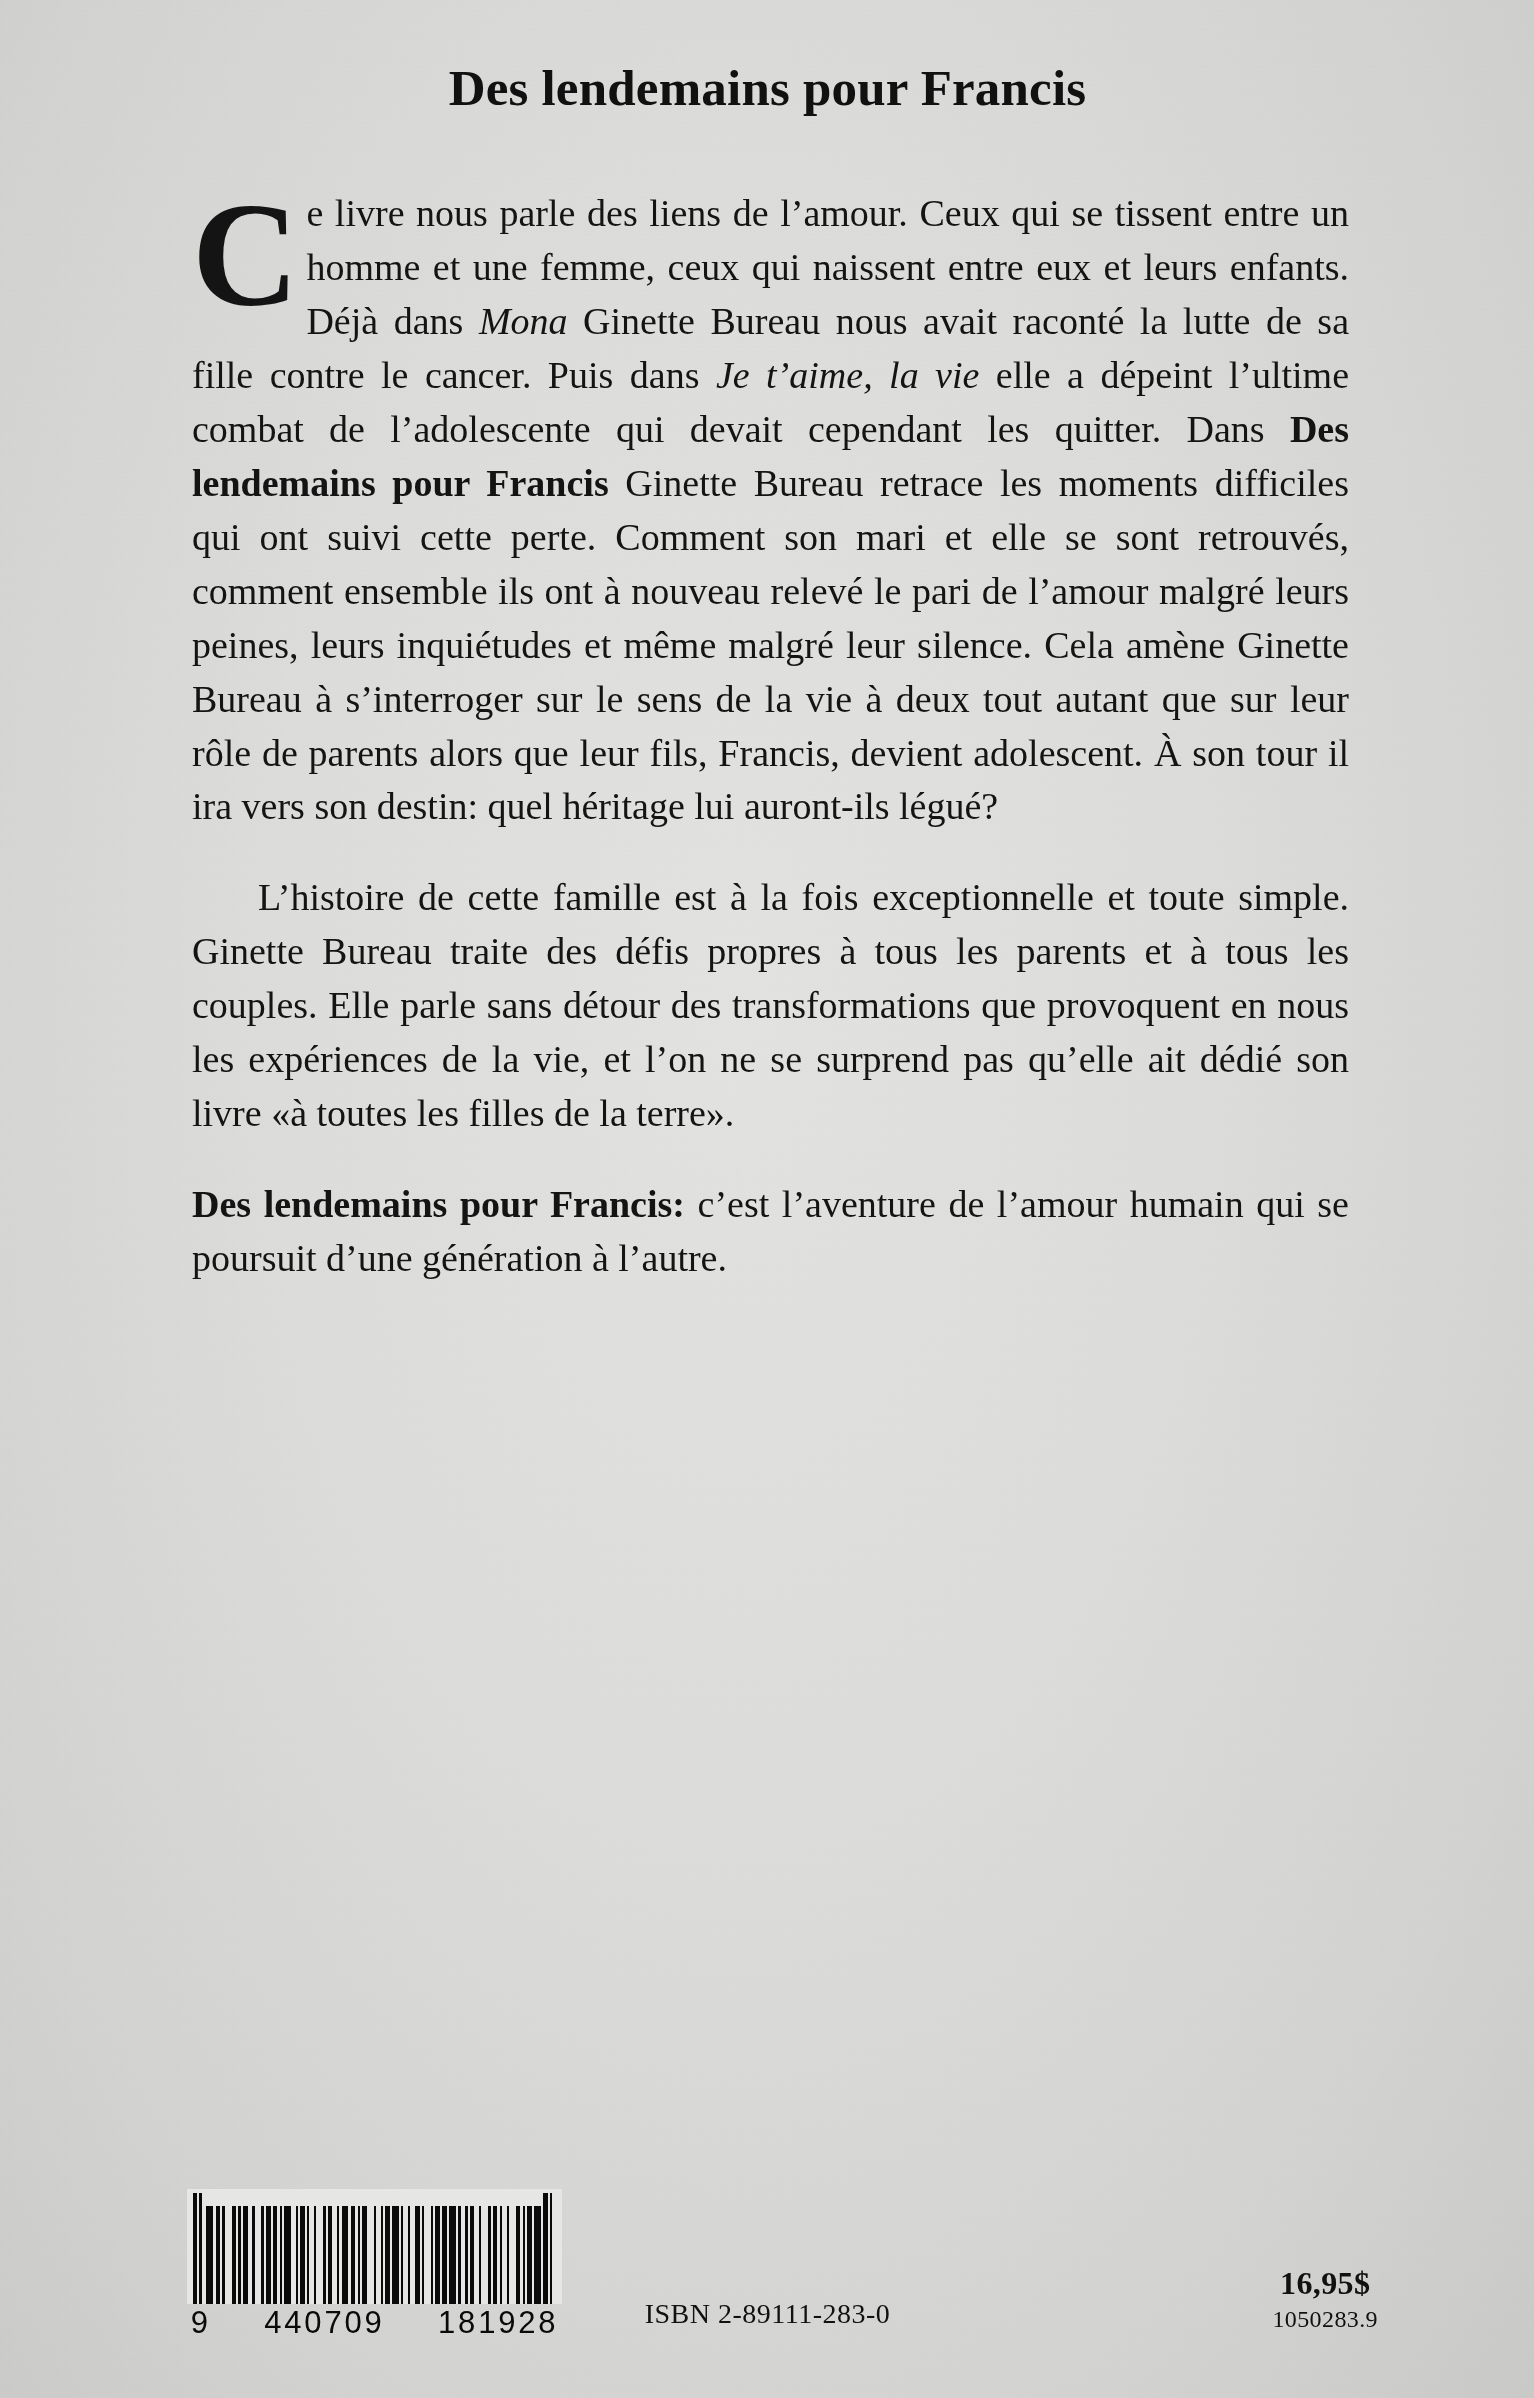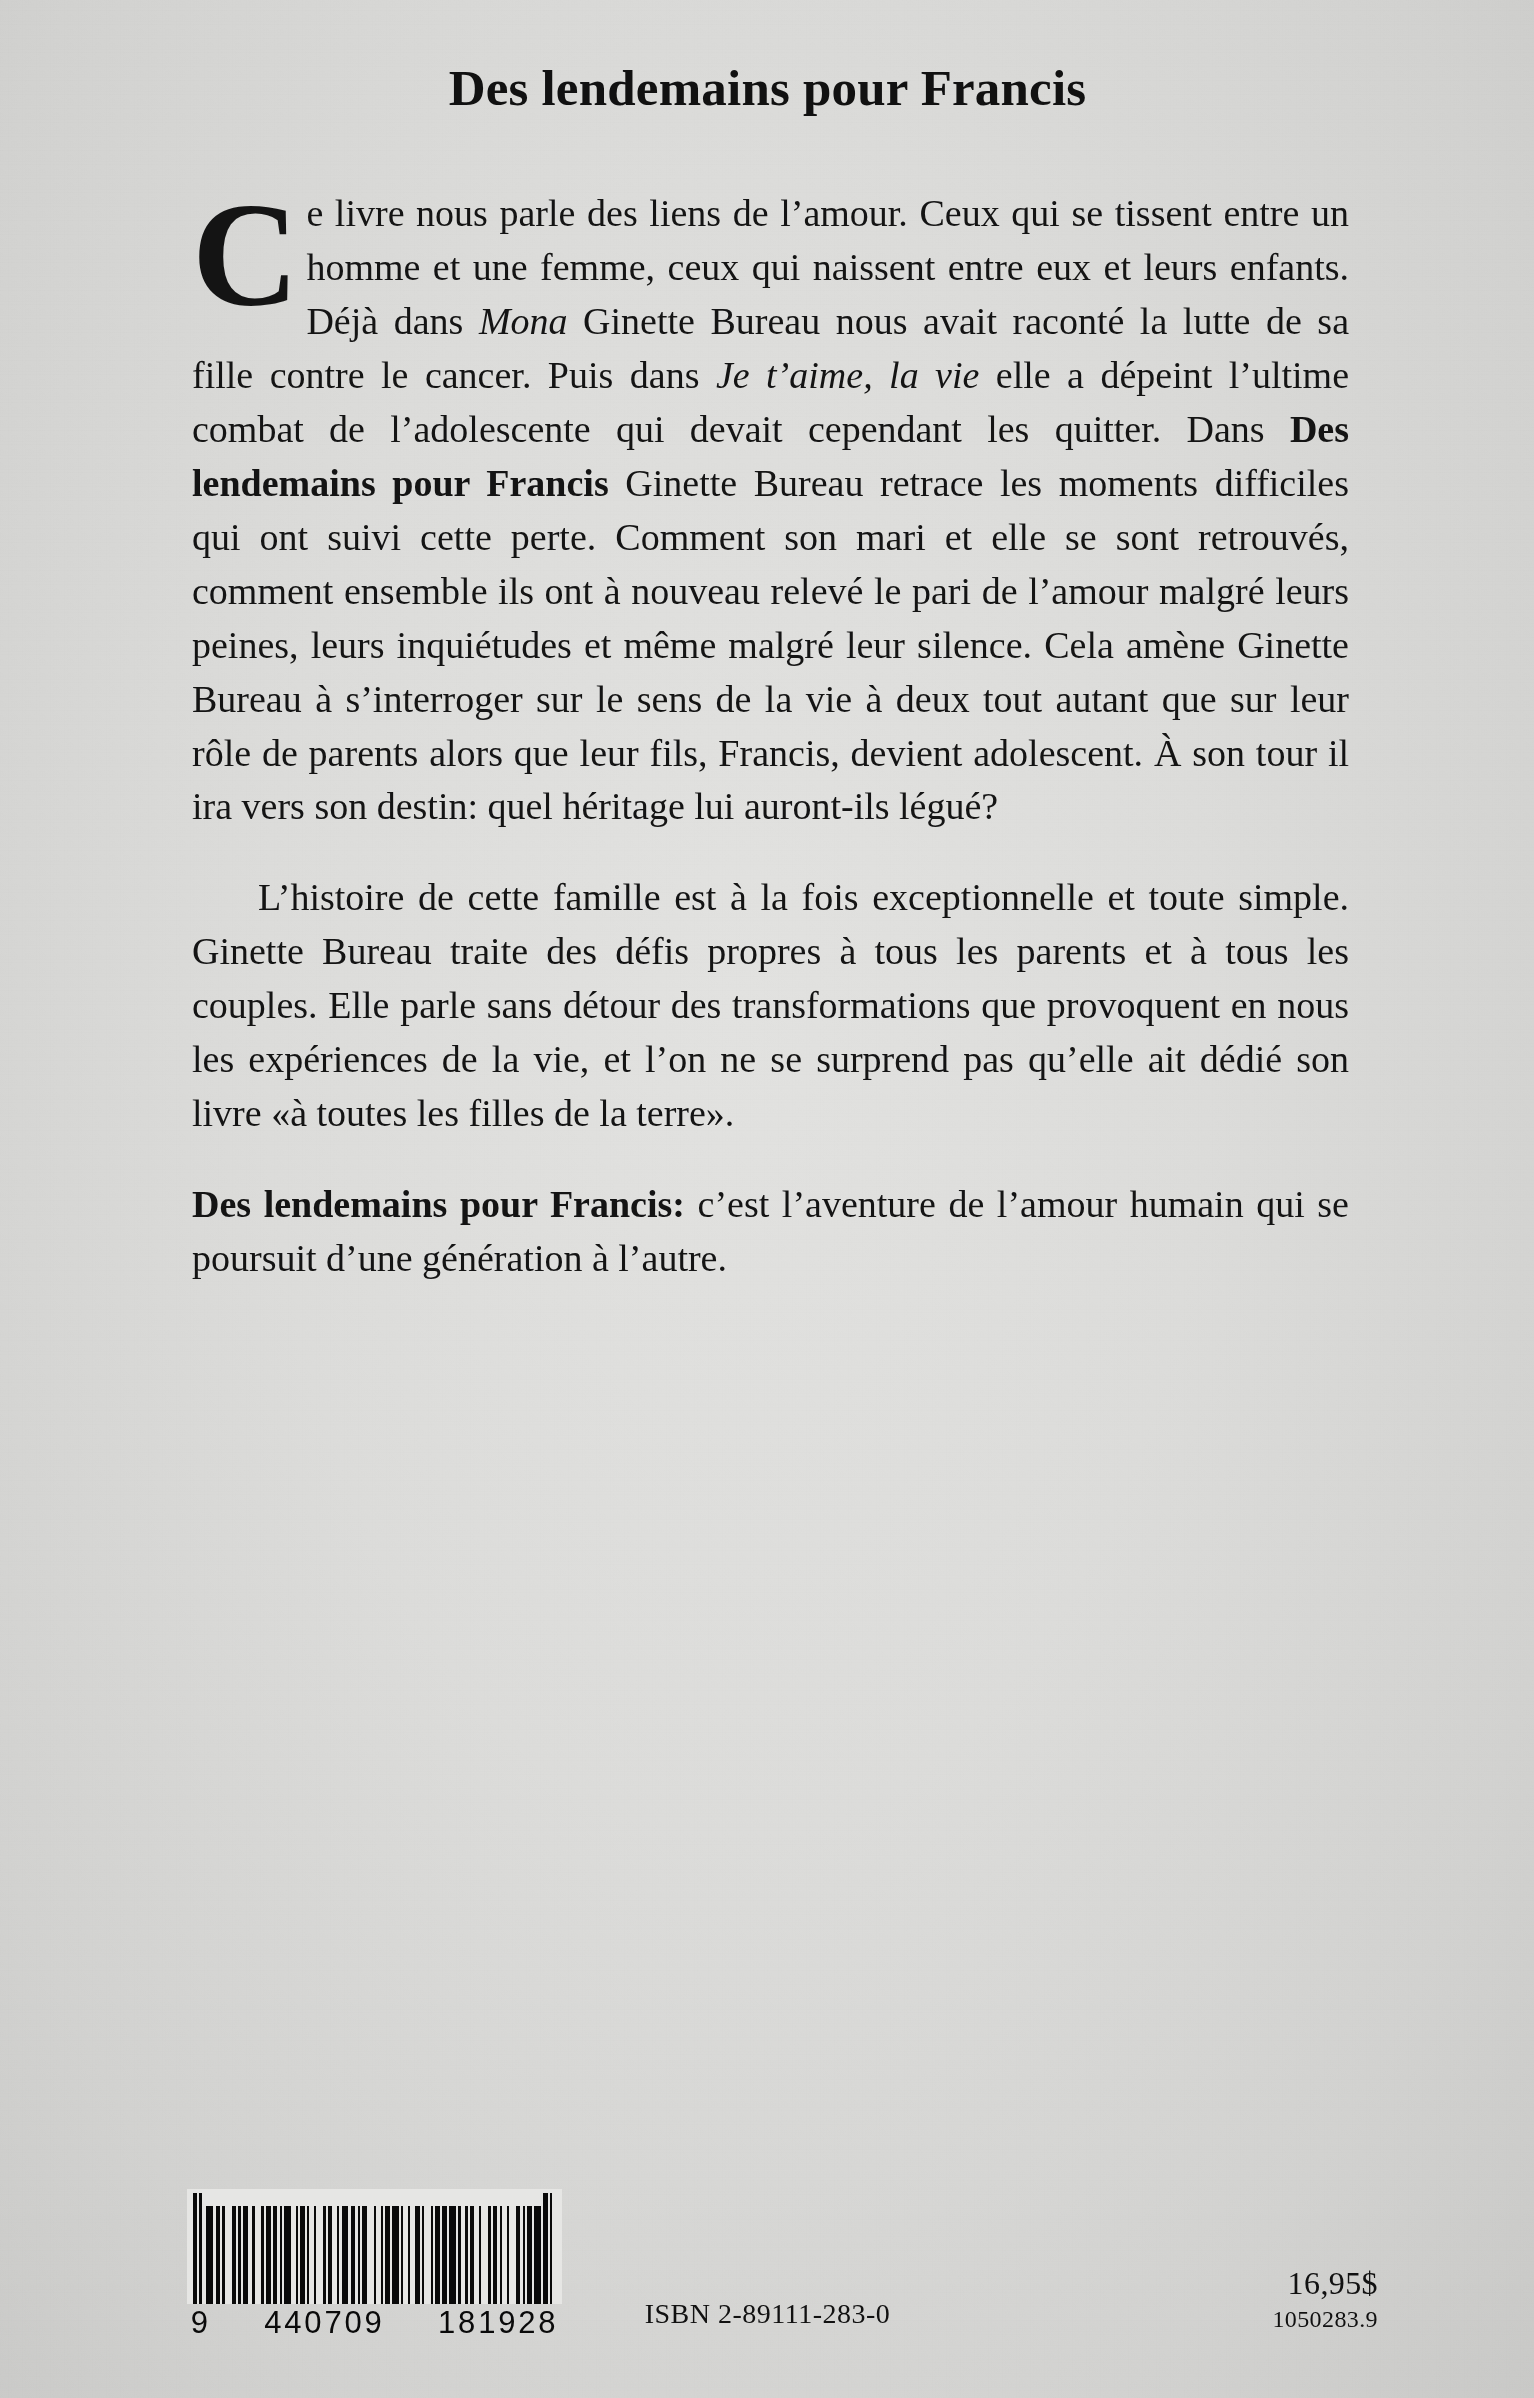--- a/index.html
+++ b/index.html
@@ -137,22 +137,23 @@
 
   .price-block {
     position: absolute;
     right: 157px;
     bottom: 64px;
     text-align: right;
     line-height: 1.28;
   }
   .price {
     font-size: 32px;
-    font-weight: normal;
+    font-weight: bold;
     letter-spacing: 0.4px;
+    text-align: center;
   }
   .code {
     font-size: 24px;
     letter-spacing: 0.4px;
   }
 </style>
 </head>
 <body>
 
 <div class="paper"></div>

